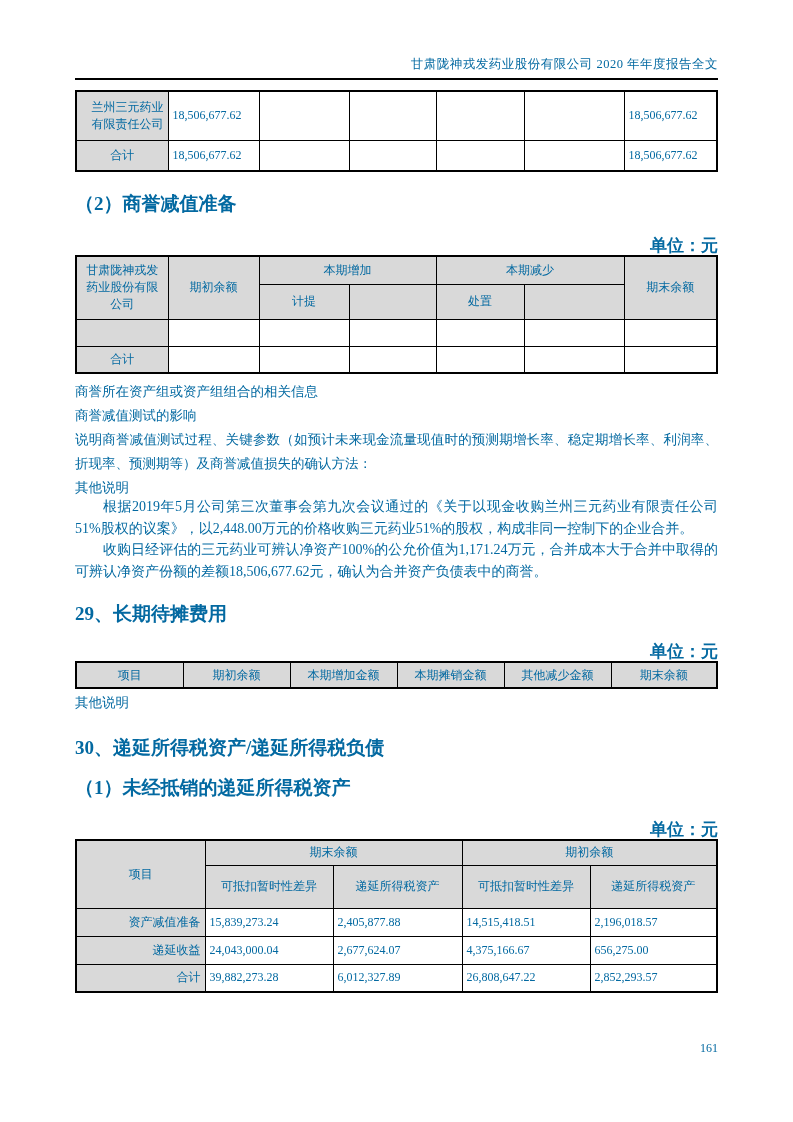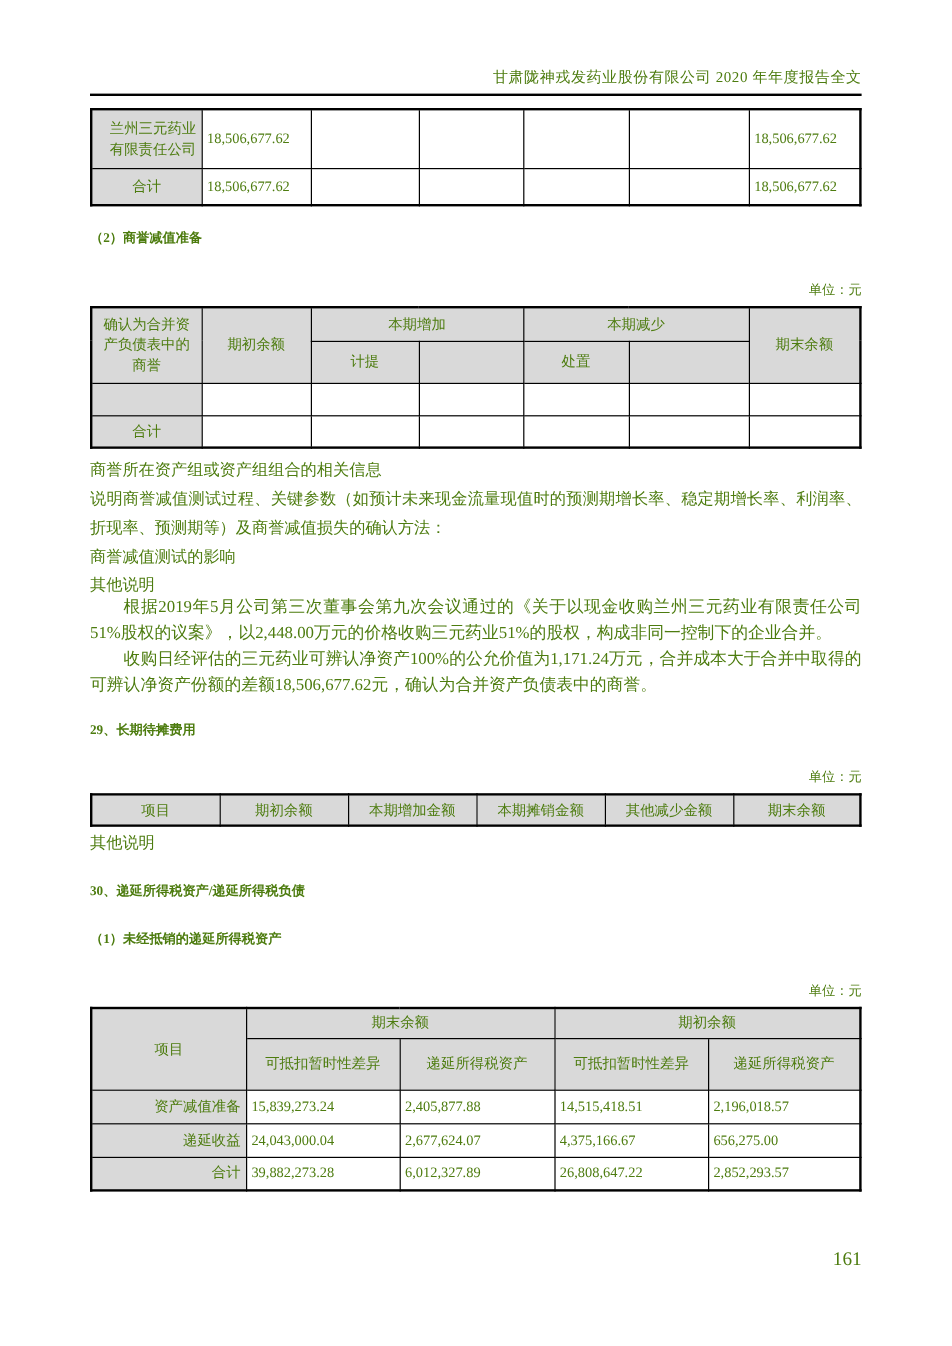--- a/index.html
+++ b/index.html
@@ -1,46 +1,46 @@
 <!DOCTYPE html>
 <html lang="zh"><head>
 <meta charset="utf-8">
 <style>
   * { margin:0; padding:0; box-sizing:border-box; }
   html,body { background:#ffffff; }
   .page {
     position:relative; width:793px; height:1122px; background:#ffffff;
-    font-family:"Liberation Serif","DejaVu Serif",serif; color:#4d7c0f;
+    font-family:"Liberation Serif","DejaVu Serif",serif; color:#0369a1;
     overflow:hidden;
   }
   .abs { position:absolute; }
   .doc-header-text { top:56px; right:75px; font-size:12.5px; letter-spacing:0.5px; }
   .header-rule { top:78px; left:75px; width:643px; height:0; border-top:2px solid #000; }
 
   table.tbl {
     position:absolute; left:75px; width:643px;
     border-collapse:collapse; table-layout:fixed;
     font-size:12px; border:2px solid #000;
   }
   table.tbl td {
     border:1px solid #000; padding:1px 4px;
     vertical-align:middle; overflow:hidden;
   }
   .shade { background:#d9d9d9; }
   .c { text-align:center; }
   .l { text-align:right; }
   .num { text-align:left; font-size:12px; }
 
-  .h-bold { font-size:11px; font-weight:bold; left:75px; }
-  .unit { right:75px; font-size:11px; }
+  .h-bold { font-size:19px; font-weight:bold; left:75px; }
+  .unit { right:75px; font-size:17px;font-weight:bold; }
   .notes { left:75px; width:643px; font-size:13.5px; line-height:24px; text-align:justify; }
   .paras { left:75px; width:643px; font-size:14px; line-height:21.5px; text-align:justify; }
   .paras p { text-indent:2em; }
   .small-note { left:75px; font-size:13.5px; }
-  .pagenum { top:1041px; right:75px; font-size:16px; }
+  .pagenum { top:1041px; right:75px; font-size:12px; }
 </style>
 </head>
 <body>
 
 <div class="page">
 
   <div class="abs doc-header-text">甘肃陇神戎发药业股份有限公司 2020 年年度报告全文</div>
   <div class="abs header-rule"></div>
 
   <table class="tbl" style="top:90px">
@@ -83,21 +83,21 @@
       <col style="width:92px">
         <col style="width:91px">
         <col style="width:90px">
       <col style="width:87px">
         <col style="width:88px">
         <col style="width:100px">
         <col>
     </colgroup>
     <tbody>
       <tr style="height:28px">
-        <td class="shade c" rowspan="2">确认为合并资产负债表中的商誉</td>
+        <td class="shade c" rowspan="2">甘肃陇神戎发药业股份有限公司</td>
         <td class="shade c" rowspan="2">期初余额</td>
         <td class="shade c" colspan="2">本期增加</td>
         <td class="shade c" colspan="2">本期减少</td>
         <td class="shade c" rowspan="2">期末余额</td>
       </tr>
       <tr style="height:35px">
         <td class="shade c">计提</td>
         <td class="shade"></td>
         <td class="shade c">处置</td>
         <td class="shade"></td>
@@ -118,22 +118,22 @@
         <td></td>
         <td></td>
         <td></td>
         <td></td>
       </tr>
     </tbody>
   </table>
 
   <div class="abs notes" style="top:380px">
     <div>商誉所在资产组或资产组组合的相关信息</div>
+    <div>商誉减值测试的影响</div>
     <div>说明商誉减值测试过程、关键参数（如预计未来现金流量现值时的预测期增长率、稳定期增长率、利润率、折现率、预测期等）及商誉减值损失的确认方法：</div>
-    <div>商誉减值测试的影响</div>
     <div>其他说明</div>
   </div>
 
   <div class="abs paras" style="top:496px">
     <p>根据2019年5月公司第三次董事会第九次会议通过的《关于以现金收购兰州三元药业有限责任公司51%股权的议案》，以2,448.00万元的价格收购三元药业51%的股权，构成非同一控制下的企业合并。</p>
     <p>收购日经评估的三元药业可辨认净资产100%的公允价值为1,171.24万元，合并成本大于合并中取得的可辨认净资产份额的差额18,506,677.62元，确认为合并资产负债表中的商誉。</p>
   </div>
 
   <div class="abs h-bold" style="top:601px">29、长期待摊费用</div>
   <div class="abs unit" style="top:640px">单位：元</div>

